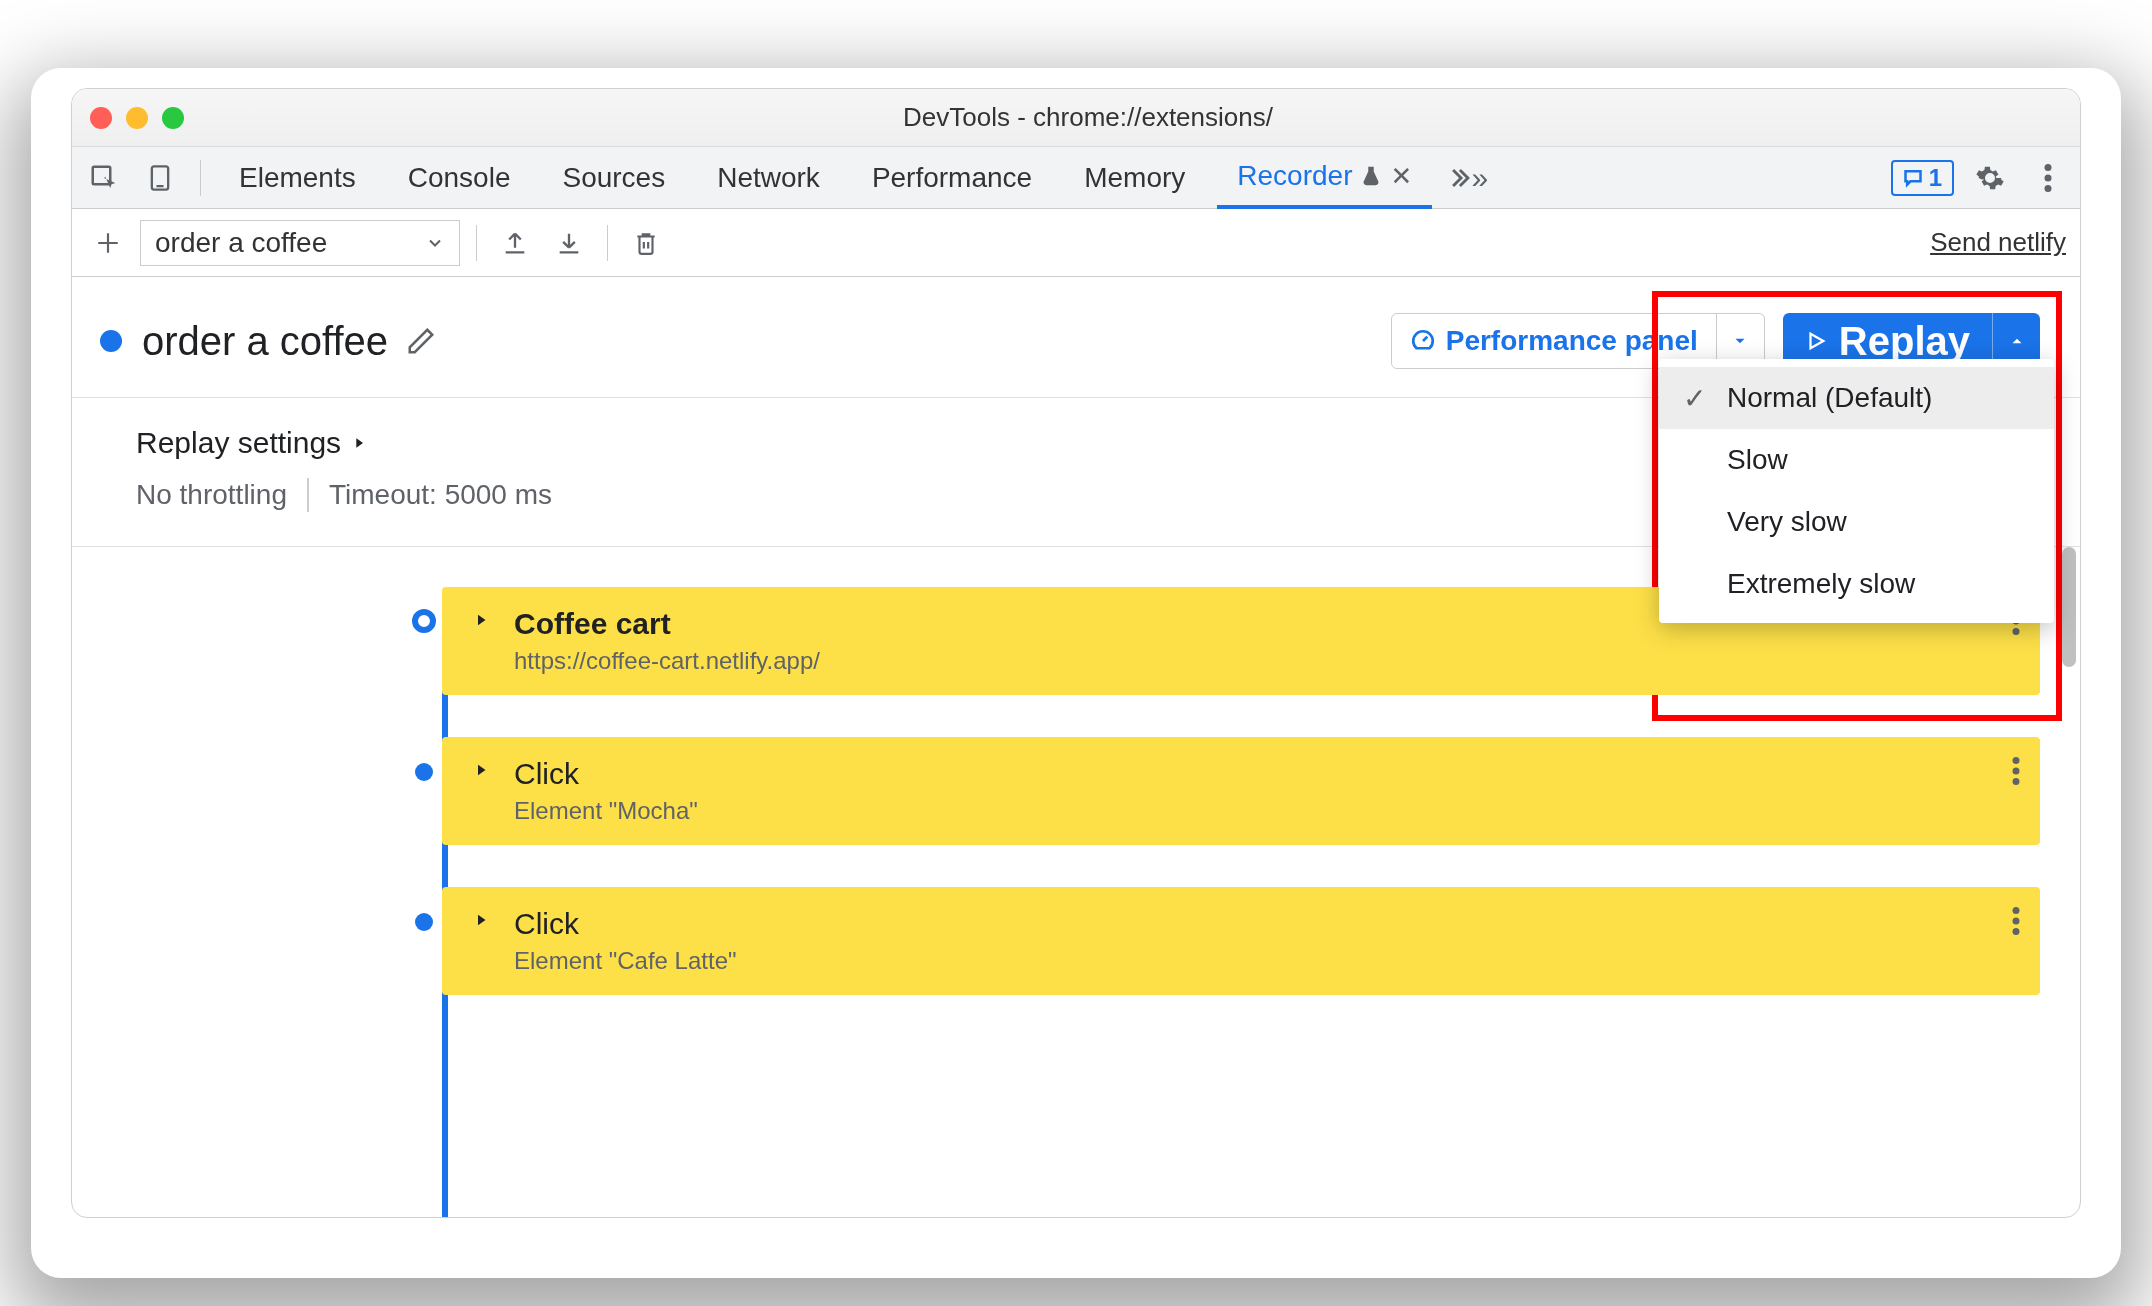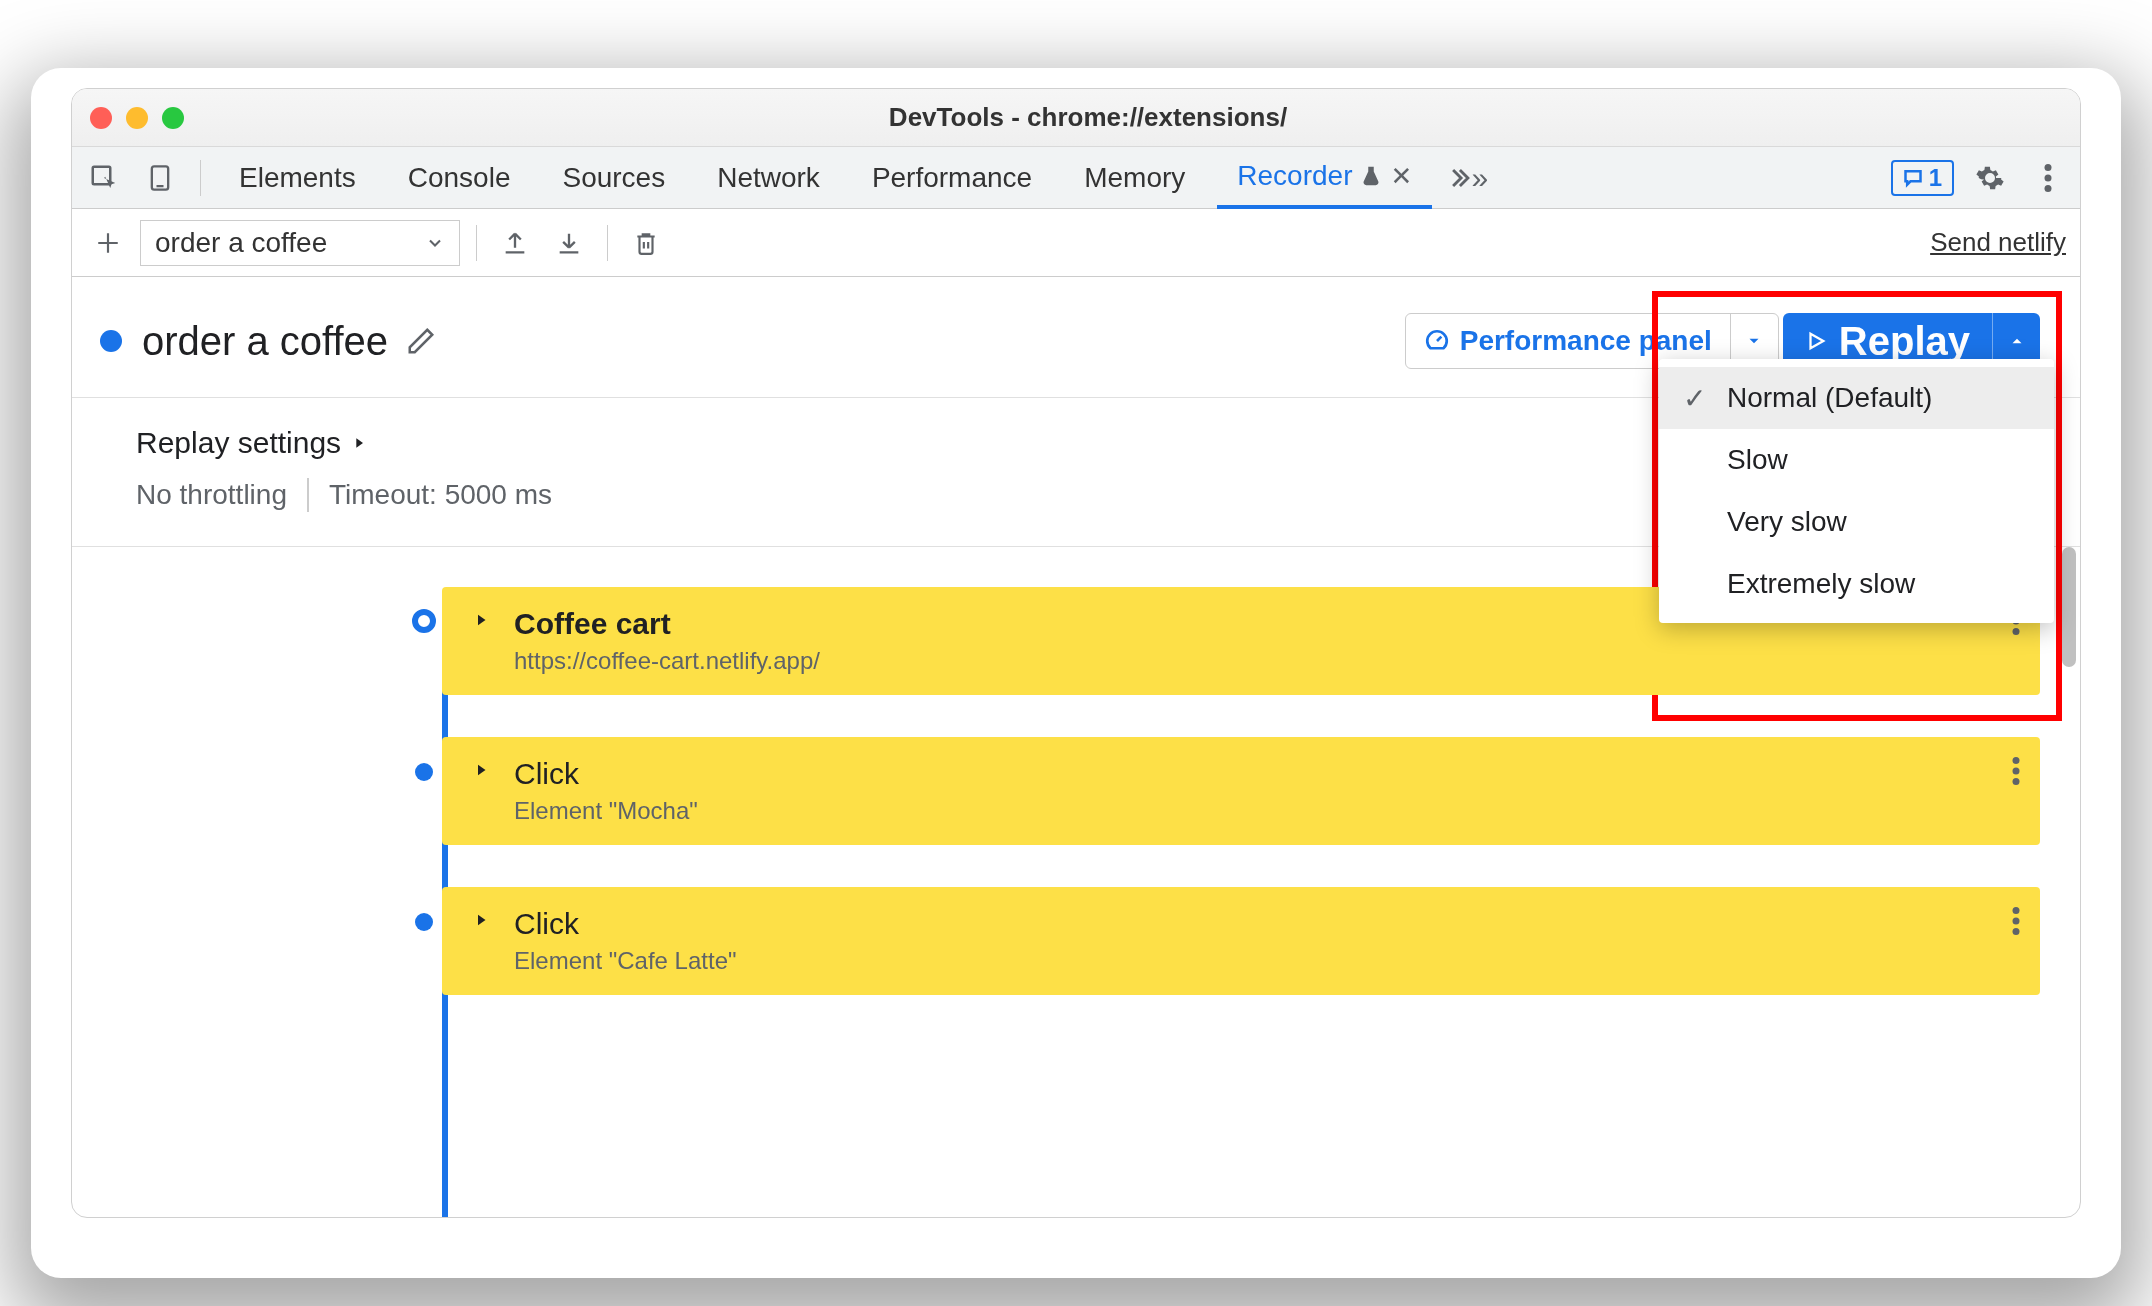--- a/index.html
+++ b/index.html
@@ -32,21 +32,21 @@
   .titlebar {
     height: 58px;
     background: linear-gradient(#f6f6f6,#efefef);
     border-bottom:1px solid #d9d9d9;
     display:flex; align-items:center;
     padding: 0 18px;
   }
   .traffic { display:flex; gap:14px; }
   .dot { width:22px; height:22px; border-radius:50%; }
   .red{background:#ff5f57;} .yellow{background:#febc2e;} .green{background:#28c840;}
-  .titletext { flex:1; text-align:center; font-weight:700; color:#333; font-size:26px; }
+  .titletext { flex:1; text-align:center; font-weight:400; color:#333; font-size:26px; }
   
   .tabsbar {
     height: 62px;
     border-bottom:1px solid #ccc;
     background:#f1f3f4;
     display:flex; align-items:center;
     padding: 0 10px;
     gap: 12px;
     color:#5f6368;
   }
@@ -75,21 +75,21 @@
   
   .header {
     padding: 36px 40px 28px 28px;
     display:flex; align-items:center;
     border-bottom:1px solid #e0e0e0;
     position:relative;
   }
   .rec-dot { width:22px; height:22px; border-radius:50%; background:#1a73e8; margin-right:20px;}
   .rec-name { font-size:40px; color:#202124; margin-right:18px;}
   .edit-icon { color:#5f6368; cursor:pointer;}
-  .header-right { margin-left:auto; display:flex; gap:4px; align-items:center;}
+  .header-right { margin-left:auto; display:flex; gap:18px; align-items:center;}
   .split-btn { display:flex; border:1px solid #ccc; border-radius:6px; overflow:hidden; height:56px;}
   .split-btn .main { display:flex; align-items:center; gap:10px; padding:0 18px; cursor:pointer;}
   .split-btn .caret { border-left:1px solid #ccc; width:48px; display:flex; align-items:center; justify-content:center; cursor:pointer;}
   .perf { color:#1a73e8; font-weight:600;}
   .replay-btn { display:flex; height:56px; border-radius:6px; overflow:hidden;}
   .replay-btn .main { background:#1a73e8; color:#fff; display:flex; align-items:center; gap:12px; padding:0 22px; font-weight:700; font-size:40px; cursor:pointer;}
   .replay-btn .caret { background:#1a73e8; border-left:1px solid rgba(255,255,255,0.4); width:48px; display:flex; align-items:center; justify-content:center; color:#fff; cursor:pointer;}
   .highlight-box {
     position:absolute;
     border:6px solid #ff0000;

